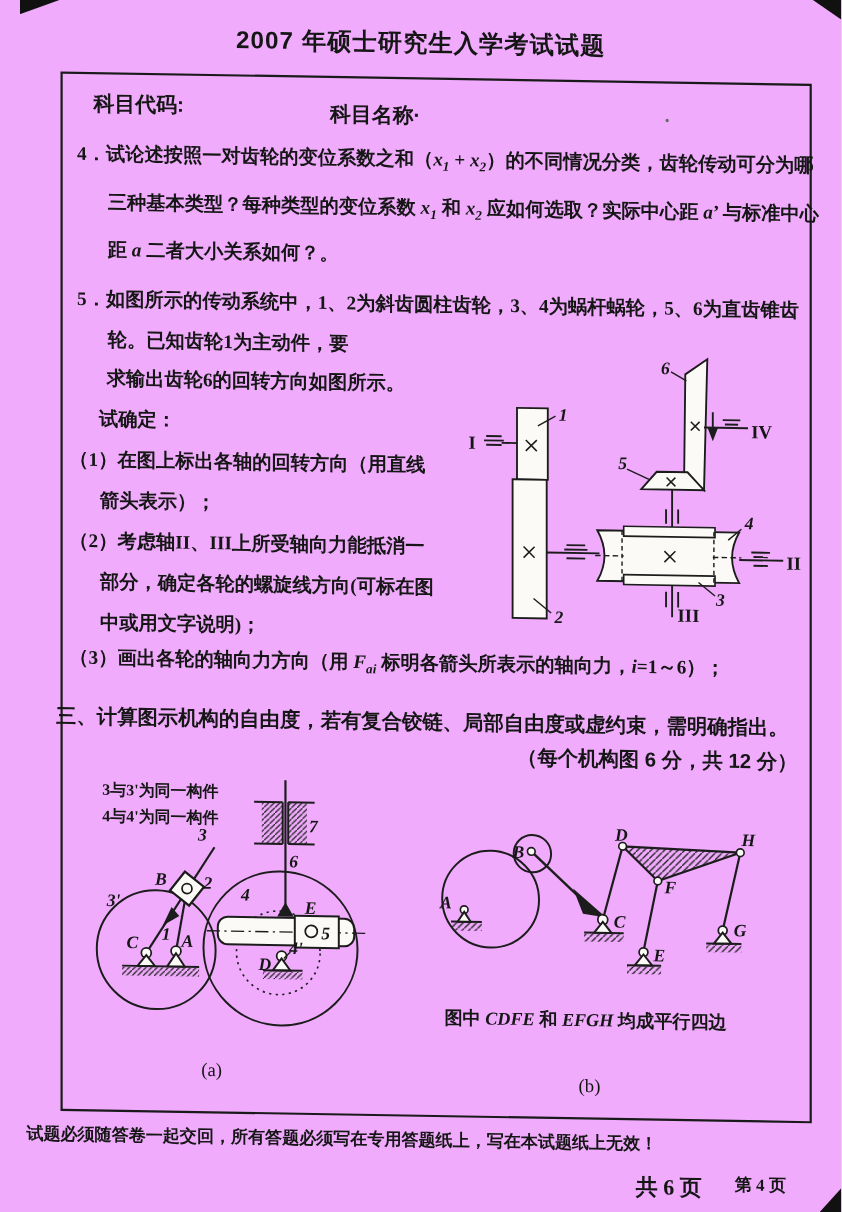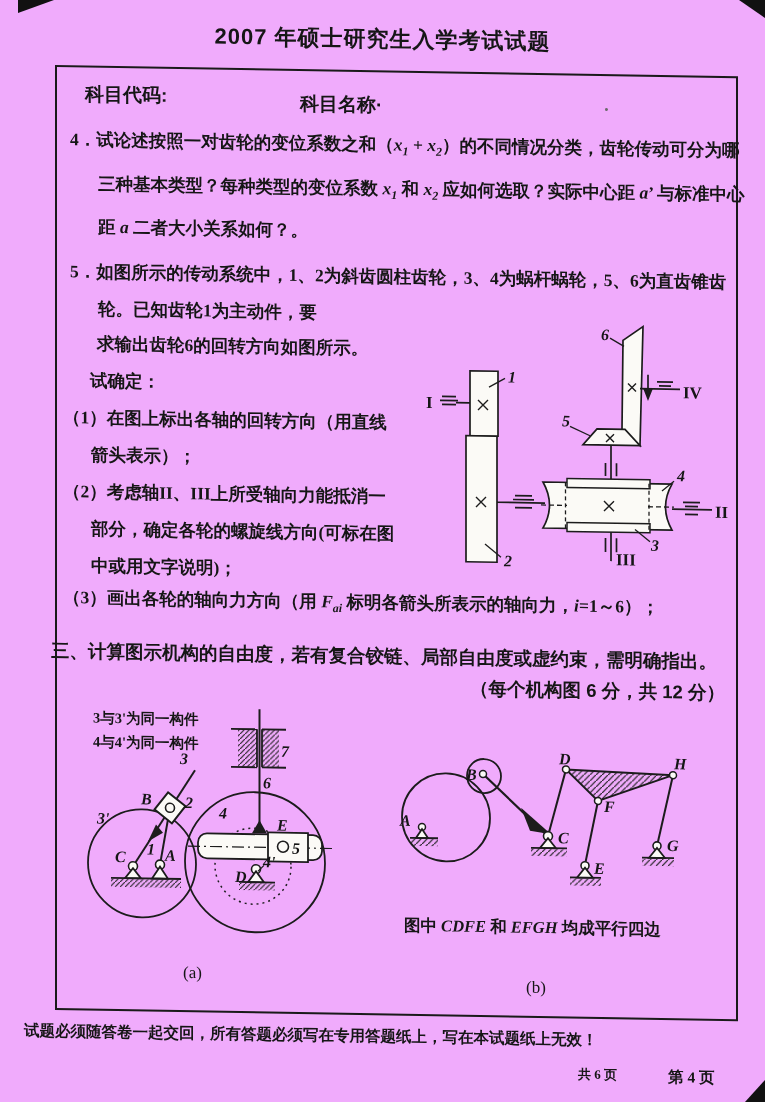--- a/index.html
+++ b/index.html
@@ -27,21 +27,21 @@
         font-weight:bold;font-size:18.5px;line-height:36px;}
   .sec3b{left:0px;top:602px;width:668px;text-align:right;font-family:"Liberation Sans",sans-serif;
          font-weight:bold;font-size:18.5px;}
   .fx{font-family:"Liberation Serif",serif;font-style:italic;font-weight:bold;}
   sub.fxs{font-size:12px;font-style:italic;font-weight:bold;}
   .svga{left:-2px;top:629px;}
   .svgb{left:323px;top:651px;}
   .svgt{left:363px;top:234px;}
   .footer{position:absolute;left:24px;top:1020px;width:714px;
           font-family:"Liberation Sans",sans-serif;font-weight:bold;font-size:15.5px;}
-  .pg1{position:absolute;left:578px;top:1056px;font-size:13px;font-weight:bold;}
+  .pg1{position:absolute;left:578px;top:1056px;font-size:20px;font-weight:bold;}
   .pg2{position:absolute;left:668px;top:1056px;font-size:15.5px;font-weight:bold;}
   .corner{position:absolute;background:#111;}
   .c-tl{left:18px;top:0;width:36px;height:13px;clip-path:polygon(0 0,100% 0,0 100%);}
   .c-tr{right:0;top:0;width:26px;height:18px;clip-path:polygon(0 0,100% 0,100% 100%);}
   .c-br{right:0;bottom:0;width:20px;height:22px;clip-path:polygon(100% 0,100% 100%,0 100%);}
   svg text{font-family:"Liberation Serif",serif;font-weight:bold;fill:#161616;}
   .lb{font-size:16px;font-style:italic;}
   .rn{font-size:17px;}
   .nt{font-size:14.5px;font-style:normal;}
   .capt{font-size:17px;font-style:normal;font-weight:normal;}

